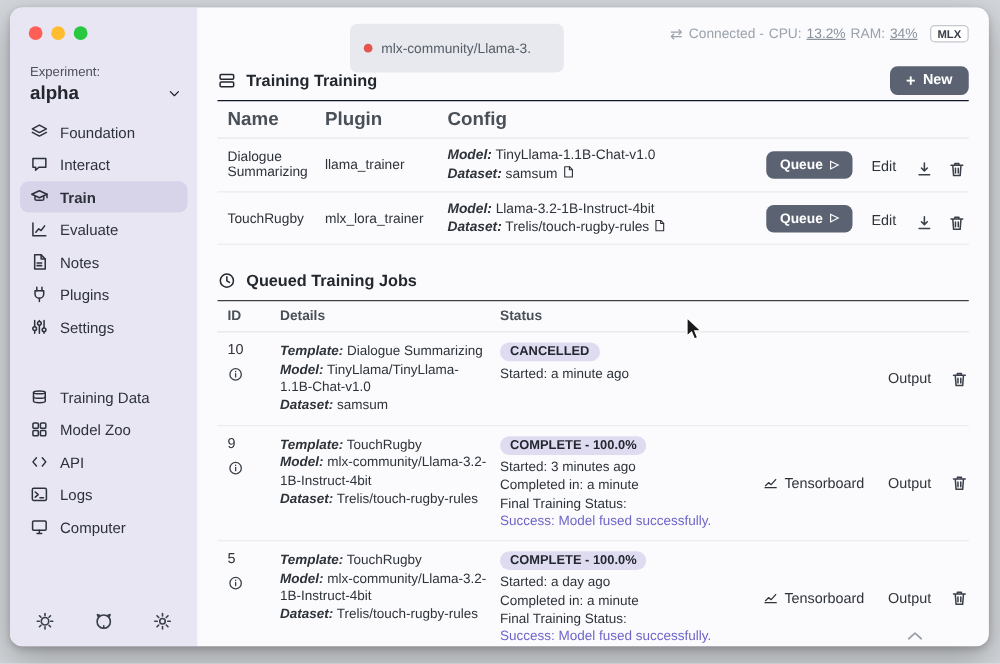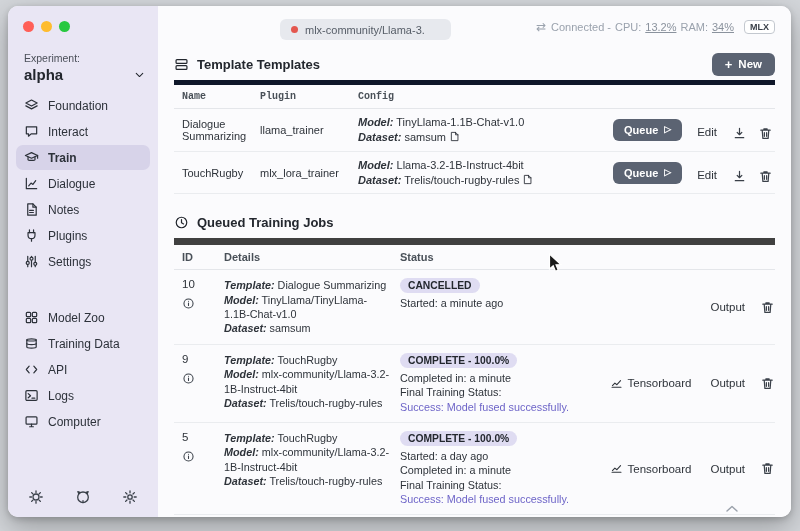--- a/index.html
+++ b/index.html
@@ -41,21 +41,21 @@
   .ic.doc { width:11px; height:11px; margin-left:3px; vertical-align:-1px; }
   .sidebar-footer {
     position:absolute; bottom:12px; left:0; right:0;
     display:flex; justify-content:space-between; padding:0 20px; color:#3a4049;
   }
   .sidebar-footer .ic { width:16px; height:16px; }
   
   .main { flex:1; display:flex; flex-direction:column; position:relative; background:#fbfbfd; overflow:hidden; }
   .topbar { height:42px; flex:none; display:flex; align-items:center; padding:0 16px; position:relative; }
   .model-pill {
-    position:absolute; left:122px; top:13px; height:21px;
+    position:absolute; left:122px; top:13px; height:39px;
     background:#e7e9ee; border-radius:6px; display:flex; align-items:center; gap:7px;
     padding:0 26px 0 11px; font-size:11px; color:#565d67; white-space:nowrap;
   }
   .red-dot { width:7px; height:7px; border-radius:50%; background:#e4574f; flex:none; }
   .sys-status { margin-left:auto; display:flex; align-items:center; gap:4px; font-size:11px; color:#9aa2ad; white-space:nowrap; }
   .sys-status .val { text-decoration:underline; color:#8a929d; }
   .conn-glyph { font-size:12px; color:#9aa2ad; margin-right:1px; }
   .mlx-badge {
     margin-left:6px; border:1px solid #c3c8cf; border-radius:4px; background:#fff;
     padding:1px 5px; font-size:9px; font-weight:700; color:#3a4049;
@@ -67,30 +67,30 @@
   .btn.dark {
     background:#5b6372; color:#fff; font-size:11px; font-weight:600;
     border-radius:6px; padding:5px 11px; display:flex; align-items:center; gap:6px;
   }
   .btn.new { margin-left:auto; padding:5px 13px; font-size:11.5px; }
   .btn.ghost { font-size:11.5px; color:#2e333a; font-weight:500; padding:3px 4px; }
   .play { font-size:9px; line-height:1; }
   .plus { font-size:13px; font-weight:600; line-height:1; }
   
   .t-header, .t-row { display:grid; grid-template-columns:78px 98px 1fr 162px; align-items:center; padding-left:8px; }
-  .t-header { font-size:10px; font-weight:700; color:#495058; padding-top:6px; padding-bottom:6px;
-    border-top:5px solid #0f172a; border-bottom:1px solid #e4e6ea;font-family:Liberation Mono, monospace; }
+  .t-header { font-size:15px; font-weight:700; color:#495058; padding-top:6px; padding-bottom:6px;
+    border-top:1px solid #0f172a; border-bottom:1px solid #e4e6ea; }
   .t-row { padding-top:6px; padding-bottom:6px; border-bottom:1px solid #eaecef; font-size:11px; }
   .cfg-line { line-height:1.35; }
   .b { font-weight:700;font-style:italic; }
   .actions { display:flex; align-items:flex-end; justify-content:flex-end; gap:11px; padding-right:2px; color:#3a4049; }
   .ic.act { width:15px; height:15px; cursor:pointer; }
   .j-header, .j-row { display:grid; grid-template-columns:42px 176px 1fr 168px; padding-left:8px; }
   .j-header { font-size:11px; font-weight:700; color:#495058; padding-top:6px; padding-bottom:6px;
-    border-top:7px solid #404040; border-bottom:1px solid #e4e6ea; }
+    border-top:1px solid #404040; border-bottom:1px solid #e4e6ea; }
   .j-row { padding-top:8px; padding-bottom:8px; border-bottom:1px solid #eaecef; font-size:10.8px; }
   .jid { font-size:11.5px; color:#2e333a; }
   .id-cell { display:flex; flex-direction:column; gap:7px; align-items:flex-start; color:#3a4049; }
   .details .line { line-height:1.33; overflow-wrap:break-word; word-break:break-word; padding-right:10px; }
   .status .badge {
     display:inline-block; background:#dfdcf2; color:#23272e; font-weight:700; font-size:10.3px;
     padding:2px 8px; border-radius:9px; margin-bottom:3px;
   }
   .status .s-line { line-height:1.33; }
   .status .success { color:#6e65c8; }
@@ -138,21 +138,21 @@
             <path d="M4.3 7.4v2.9c0 .9 7.4 .9 7.4 0V7.4"></path>
             <path d="M14.5 5.8v3"></path>
           </svg>
         <span>Train</span>
       </div>
       <div class="nav-item">
         <svg class="ic" viewBox="0 0 16 16">
             <path d="M2.5 2.5v11h11"></path>
             <path d="M5 10.5 7.5 7.5 9.5 9 12.5 5"></path>
           </svg>
-        <span>Dialogue</span>
+        <span>Evaluate</span>
       </div>
       <div class="nav-item">
         <svg class="ic" viewBox="0 0 16 16">
             <path d="M4 2h5.5L13 5.5V14H4z"></path>
             <path d="M9.5 2v3.5H13"></path>
             <path d="M6 9h4M6 11.2h4"></path>
           </svg>
         <span>Notes</span>
       </div>
       <div class="nav-item">
@@ -170,33 +170,33 @@
             <circle cx="8" cy="5" r="1.6" fill="#e9e6f4"></circle>
             <circle cx="12" cy="10.5" r="1.6" fill="#e9e6f4"></circle>
           </svg>
         <span>Settings</span>
       </div>
     </nav>
 
     <nav class="nav secondary">
       <div class="nav-item">
         <svg class="ic" viewBox="0 0 16 16">
+            <path d="M3 4.2c0-1.5 10-1.5 10 0v7.6c0 1.5-10 1.5-10 0z"></path>
+            <path d="M3 4.2c0 1.5 10 1.5 10 0M3 8c0 1.5 10 1.5 10 0"></path>
+          </svg>
+        <span>Training Data</span>
+      </div>
+      <div class="nav-item">
+        <svg class="ic" viewBox="0 0 16 16">
             <rect x="2.5" y="2.5" width="4.6" height="4.6" rx="1"></rect>
             <rect x="8.9" y="2.5" width="4.6" height="4.6" rx="1"></rect>
             <rect x="2.5" y="8.9" width="4.6" height="4.6" rx="1"></rect>
             <rect x="8.9" y="8.9" width="4.6" height="4.6" rx="1"></rect>
           </svg>
         <span>Model Zoo</span>
-      </div>
-      <div class="nav-item">
-        <svg class="ic" viewBox="0 0 16 16">
-            <path d="M3 4.2c0-1.5 10-1.5 10 0v7.6c0 1.5-10 1.5-10 0z"></path>
-            <path d="M3 4.2c0 1.5 10 1.5 10 0M3 8c0 1.5 10 1.5 10 0"></path>
-          </svg>
-        <span>Training Data</span>
       </div>
       <div class="nav-item">
         <svg class="ic" viewBox="0 0 16 16">
             <path d="M5.5 4.5 2.5 8l3 3.5M10.5 4.5 13.5 8l-3 3.5"></path>
           </svg>
         <span>API</span>
       </div>
       <div class="nav-item">
         <svg class="ic" viewBox="0 0 16 16">
             <rect x="2" y="2.8" width="12" height="10.4" rx="1.2"></rect>
@@ -247,21 +247,21 @@
       </div>
     </div>
 
     <div class="content">
 
       <div class="sec-head">
         <svg class="ic" viewBox="0 0 16 16">
             <rect x="2.2" y="2.8" width="11.6" height="4" rx="1"></rect>
             <rect x="2.2" y="9.2" width="11.6" height="4" rx="1"></rect>
           </svg>
-        <h2>Template Templates</h2>
+        <h2>Training Training</h2>
         <button class="btn dark new">
           <span class="plus">+</span>
           <span>New</span>
         </button>
       </div>
 
       <div class="t-header">
         <div>Name</div>
         <div>Plugin</div>
         <div>Config</div>
@@ -366,20 +366,21 @@
               <path d="M8 7.3v3.2M8 5.2v.1"></path>
             </svg>
         </div>
         <div class="details">
           <div class="line"><span class="b">Template:</span> <span>TouchRugby</span></div>
           <div class="line"><span class="b">Model:</span> <span>mlx-community/Llama-3.2-1B-Instruct-4bit</span></div>
           <div class="line"><span class="b">Dataset:</span> <span>Trelis/touch-rugby-rules</span></div>
         </div>
         <div class="status">
           <span class="badge">COMPLETE - 100.0%</span>
+          <div class="s-line">Started: 3 minutes ago</div>
           <div class="s-line">Completed in: a minute</div>
           <div class="s-line">Final Training Status:</div>
           <div class="s-line success">Success: Model fused successfully.</div>
         </div>
         <div class="j-actions">
           <button class="btn ghost tb">
             <svg class="ic small" viewBox="0 0 16 16">
                 <path d="M2.5 12.5h11"></path>
                 <path d="M3 10.5 6 7.5 8.5 9.5 13 4.5"></path>
               </svg>

